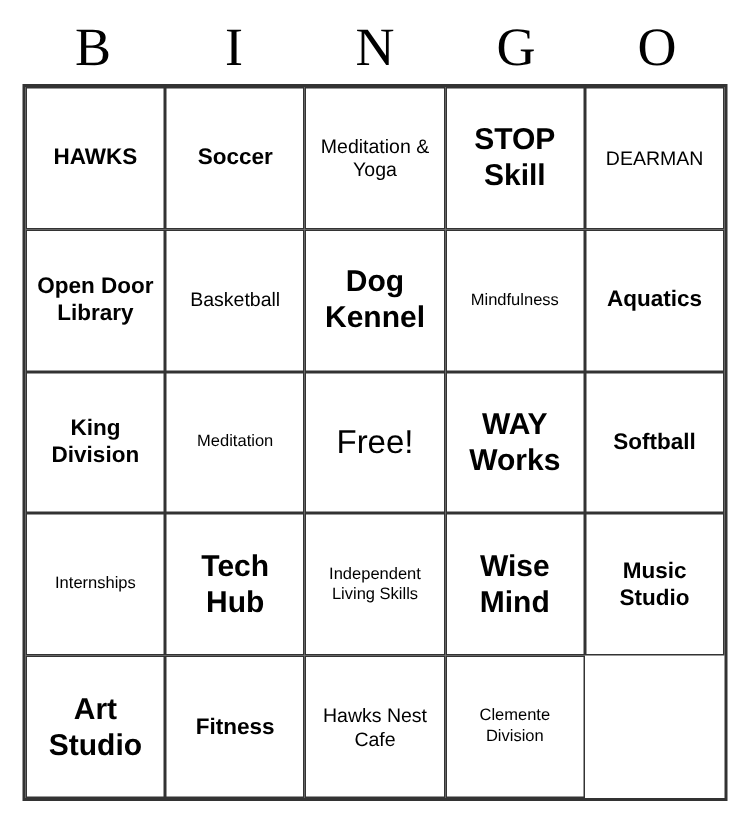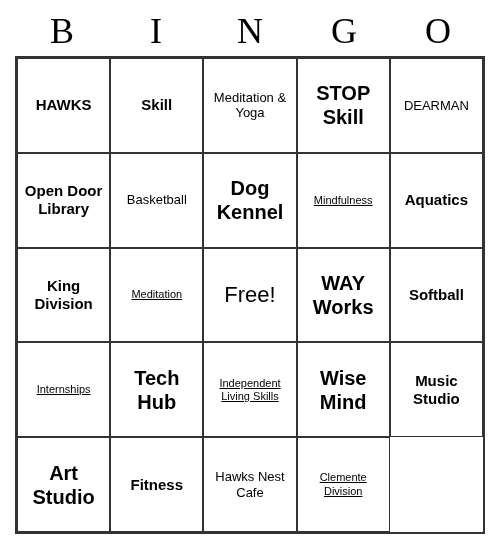--- a/index.html
+++ b/index.html
@@ -60,42 +60,41 @@
       font-weight: bold;
     }
 
     .bingo-cell.medium-text {
       font-size: 15px;
       font-weight: bold;
     }
 
     .bingo-cell.small-text {
       font-size: 11px;
-      text-decoration: underline;
     }
 
     .bingo-cell.free {
       font-size: 22px;
       font-weight: normal;
     }
   </style>
 </head>
 <body>
 
 <div class="bingo-header">
 <div class="bingo-header-letter">B</div>
     <div class="bingo-header-letter">I</div>
     <div class="bingo-header-letter">N</div>
     <div class="bingo-header-letter">G</div>
     <div class="bingo-header-letter">O</div>
   </div>
 
 <div class="bingo-grid">
 <div class="bingo-cell medium-text">HAWKS</div>
-    <div class="bingo-cell medium-text">Skill</div>
+    <div class="bingo-cell medium-text">Soccer</div>
     <div class="bingo-cell">Meditation &amp; Yoga</div>
     <div class="bingo-cell large-text">STOP Skill</div>
     <div class="bingo-cell">DEARMAN</div>
     <div class="bingo-cell medium-text">Open Door Library</div>
     <div class="bingo-cell">Basketball</div>
     <div class="bingo-cell large-text">Dog Kennel</div>
     <div class="bingo-cell small-text">Mindfulness</div>
     <div class="bingo-cell medium-text">Aquatics</div>
     <div class="bingo-cell medium-text">King Division</div>
     <div class="bingo-cell small-text">Meditation</div>

